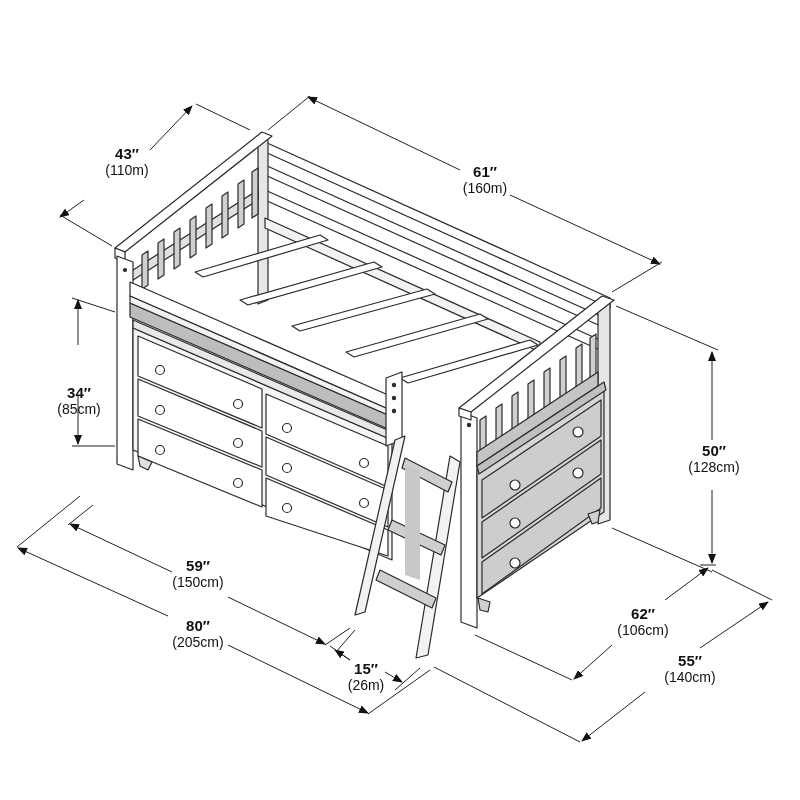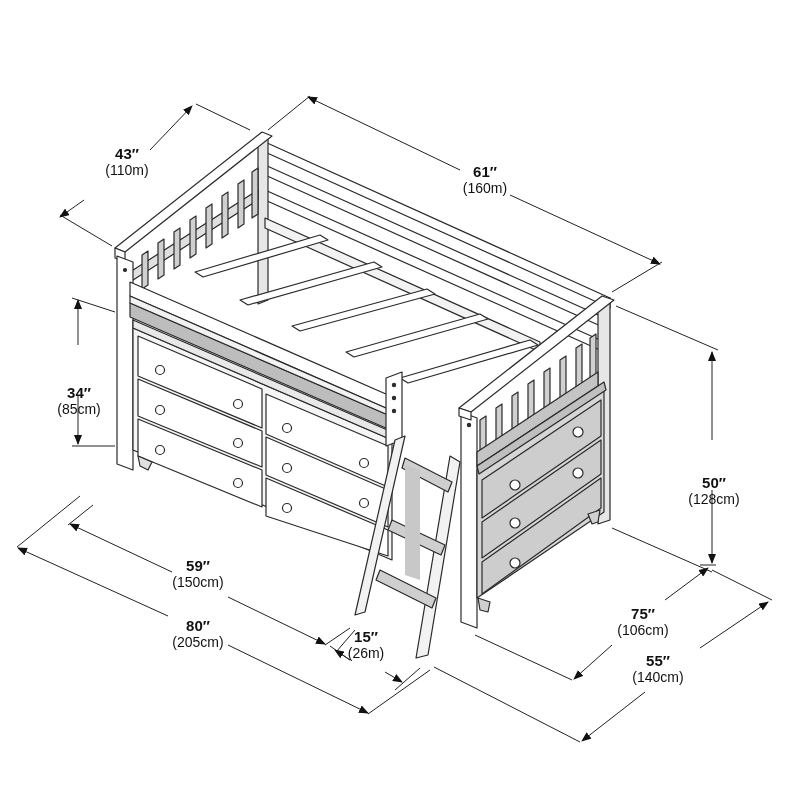--- a/index.html
+++ b/index.html
@@ -245,41 +245,41 @@
 <div class="dim-label" style="left:445px; top:163px; width:80px;">
   <span class="imp">61″</span>
   <span class="met">(160m)</span>
 </div>
 
 <div class="dim-label" style="left:44px; top:352px; width:70px;margin-top:32px;">
   <span class="imp">34″</span>
   <span class="met">(85cm)</span>
 </div>
 
-<div class="dim-label" style="left:676px; top:442px; width:76px;margin-top:32px;">
+<div class="dim-label" style="left:676px; top:442px; width:76px;">
   <span class="imp">50″</span>
   <span class="met">(128cm)</span>
 </div>
 
 <div class="dim-label" style="left:160px; top:557px; width:76px;">
   <span class="imp">59″</span>
   <span class="met">(150cm)</span>
 </div>
 
 <div class="dim-label" style="left:160px; top:617px; width:76px;">
   <span class="imp">80″</span>
   <span class="met">(205cm)</span>
 </div>
 
-<div class="dim-label" style="left:338px; top:628px; width:56px;">
+<div class="dim-label" style="left:338px; top:660px; width:56px;">
   <span class="imp">15″</span>
   <span class="met">(26m)</span>
 </div>
 
 <div class="dim-label" style="left:605px; top:605px; width:76px;">
-  <span class="imp">75″</span>
+  <span class="imp">62″</span>
   <span class="met">(106cm)</span>
 </div>
 
-<div class="dim-label" style="left:620px; top:652px; width:76px;">
+<div class="dim-label" style="left:652px; top:652px; width:76px;">
   <span class="imp">55″</span>
   <span class="met">(140cm)</span>
 </div>
 
 </body></html>

